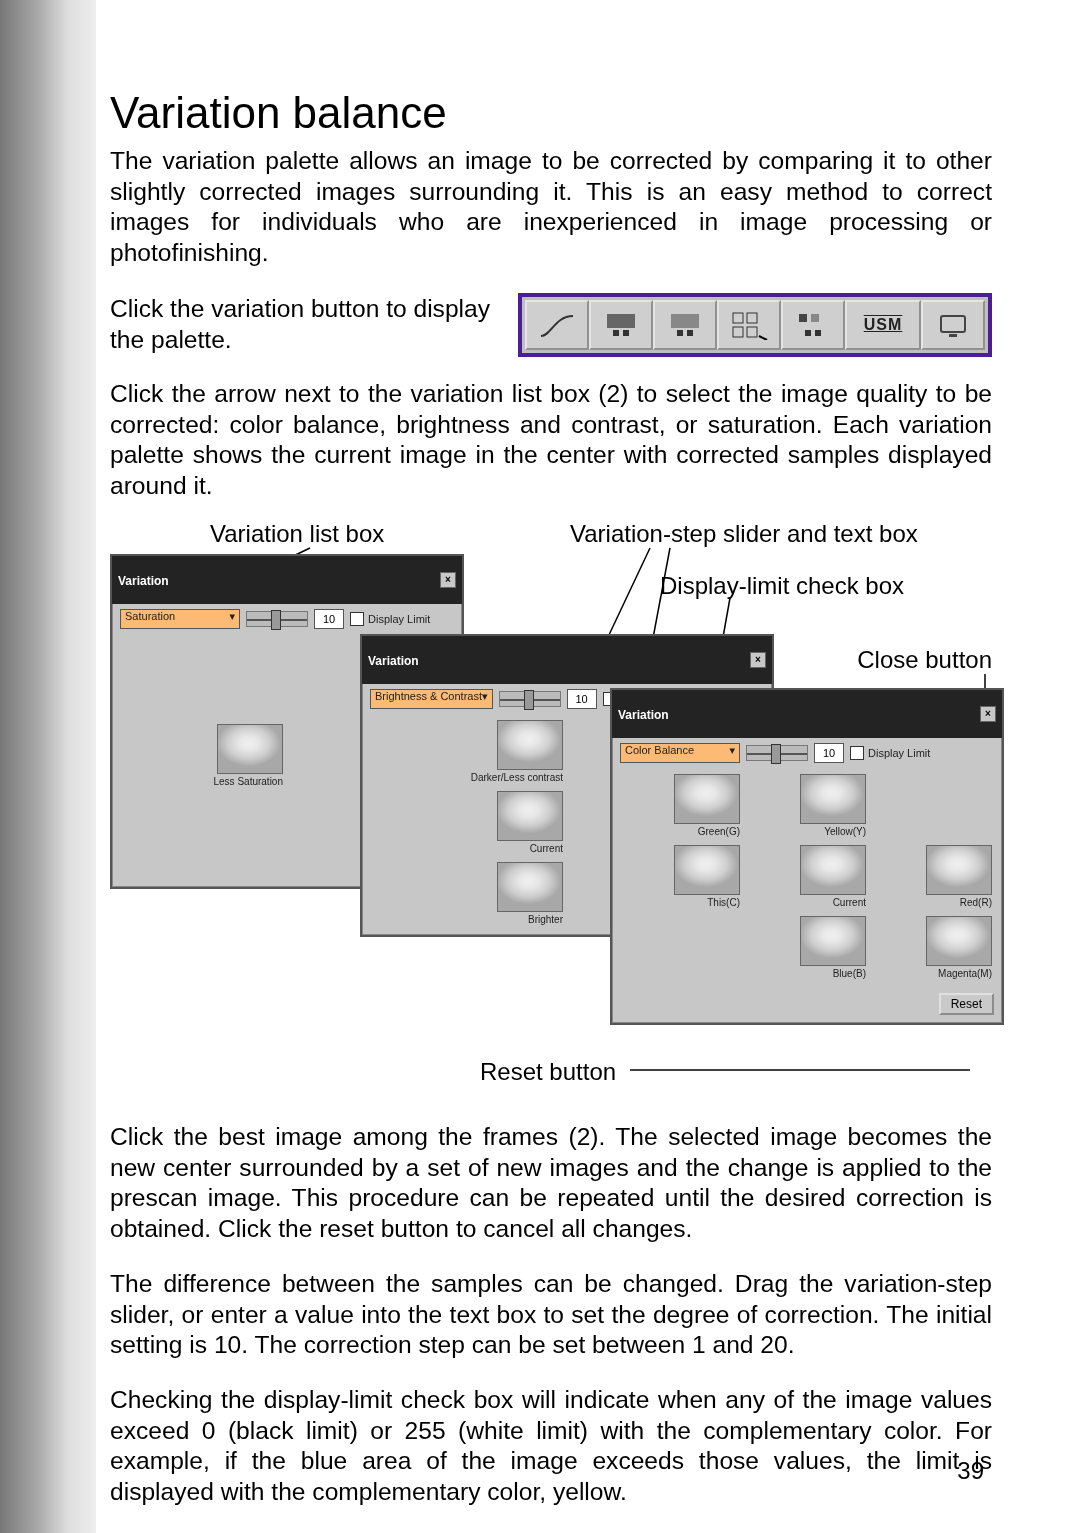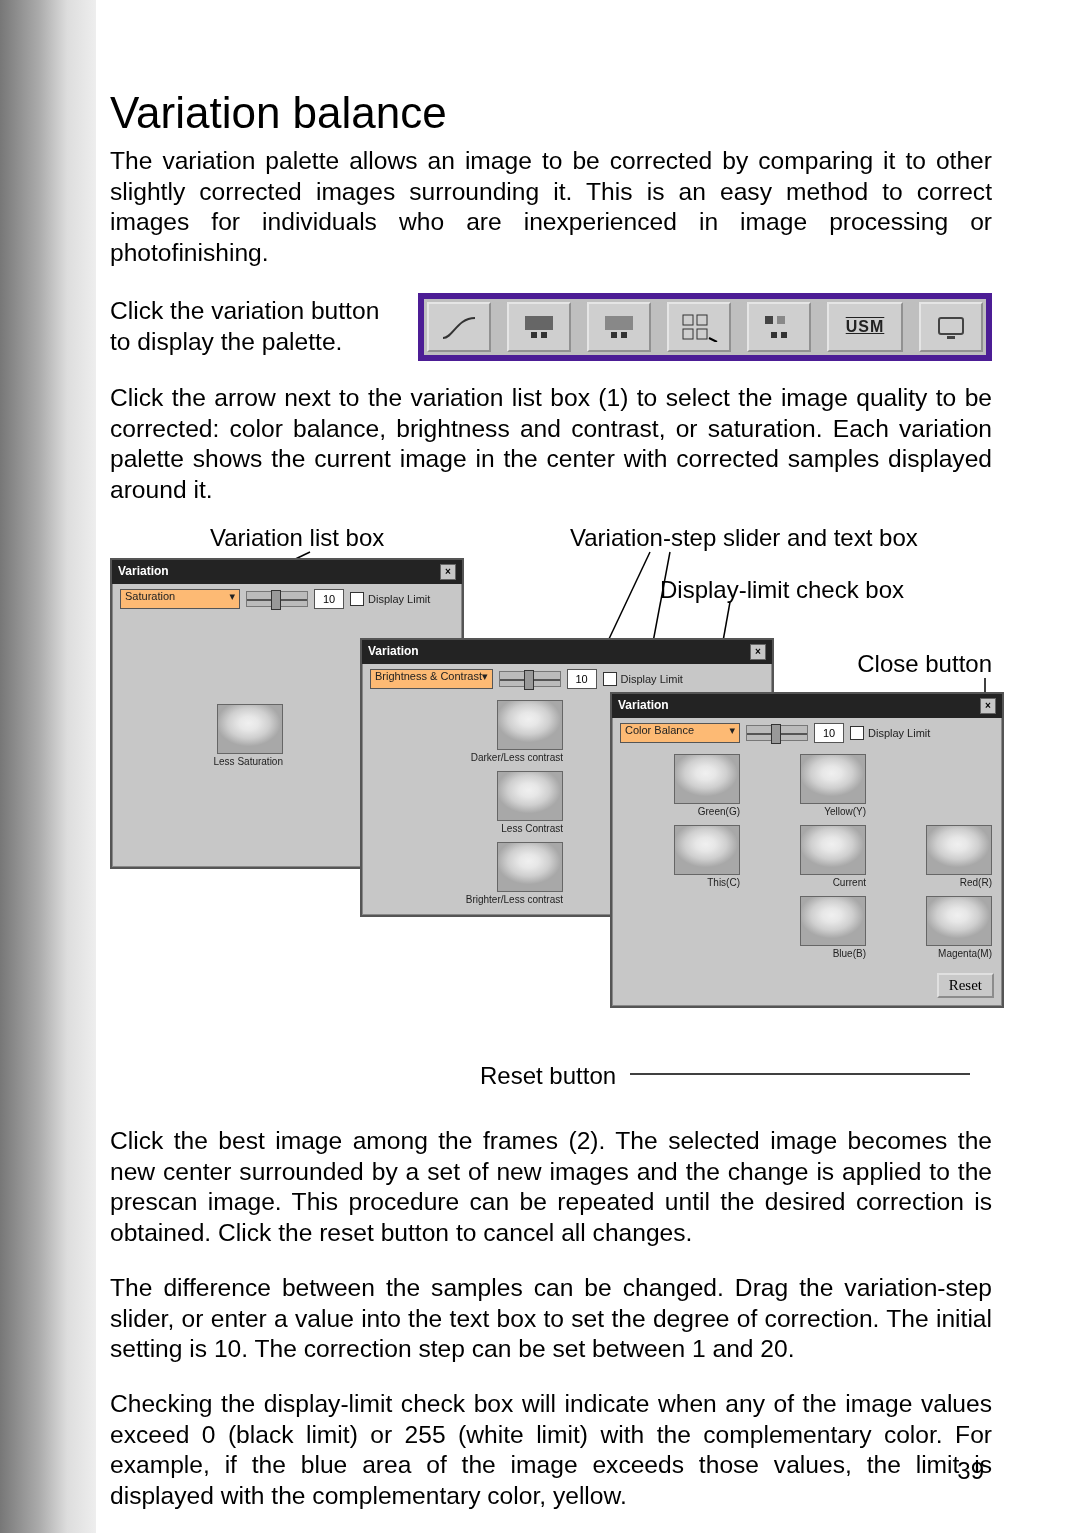--- a/index.html
+++ b/index.html
@@ -40,22 +40,22 @@
   .justify { text-align: justify; }
   .row-click {
     display: flex;
     align-items: center;
     gap: 18px;
     margin-bottom: 22px;
   }
   .row-click p { margin: 0; }
   .toolbar {
     display: flex;
-    gap: 16px;
-    border: 6px solid #4c1d95;
+    gap: 0;
+    border: 4px solid #4c1d95;
     background: #bfbfbf;
     padding: 3px;
     text-align: right;
   }
   .toolbar .btn {
     width: 60px;
     height: 46px;
     background: #cfcfcf;
     border: 2px outset #e5e5e5;
     display: flex;
@@ -87,24 +87,24 @@
     border: 2px solid #555;
     box-shadow: 0 0 0 1px #888 inset;
     font-family: "MS Sans Serif", Arial, sans-serif;
   }
   .panel .titlebar {
     background: #1a1a80;
     background: #232323;
     color: #fff;
     font-size: 12px;
     font-weight: bold;
-    padding: 4px 6px;
+    padding: 16px 6px;
     display: flex;
     justify-content: space-between;
-    align-items: flex-start;
+    align-items: flex-end;
     height: 16px;
   }
   .panel .titlebar .x {
     width: 14px; height: 14px;
     background: #c7c7c7;
     border: 1px solid #666;
     font-size: 10px;
     display:flex; align-items:center; justify-content:center;
     color:#000;
   }
@@ -154,21 +154,21 @@
   }
   .thumb-img{
     width:64px; height:48px;
     background: radial-gradient(ellipse 50% 48% at 48% 38%, #f0f0f0 0%, #e7e7e7 30%, #cfcfcf 65%, #a8a8a8 100%);
     border:1px solid #666;
   }
   .panel .footer{
     display:flex; justify-content:flex-end; padding:4px 8px 8px 8px;
   }
   .panel .reset-btn{
-    font-size:15px; padding:2px 10px; border:2px outset #e0e0e0; background:#c9c9c9;font-family:Liberation Serif, serif;
+    font-size:12px; padding:2px 10px; border:2px outset #e0e0e0; background:#c9c9c9;
   }
   svg.pointer { position:absolute; width:24px; height:30px; }
   svg.lead { position:absolute; }
   .page-number{
     position:absolute; right:96px; bottom:48px; font-size:24px;
   }
 </style>
 </head>
 <body>
 
@@ -225,21 +225,21 @@
           </div>
         <div class="btn">
             <svg viewBox="0 0 40 30">
               <rect x="8" y="6" width="24" height="16" rx="2" fill="none" stroke="#444" stroke-width="2"></rect>
               <rect x="16" y="24" width="8" height="3" fill="#444"></rect>
             </svg>
           </div>
       </div>
     </div>
 
-    <p class="justify">Click the arrow next to the variation list box (1) to select the image quality to be corrected: color balance, brightness and contrast, or saturation. Each variation palette shows the current image in the center with corrected samples displayed around it.</p>
+    <p class="justify">Click the arrow next to the variation list box (2) to select the image quality to be corrected: color balance, brightness and contrast, or saturation. Each variation palette shows the current image in the center with corrected samples displayed around it.</p>
 
     <div class="diagram-area">
 
       <span class="label" style="left:100px; top:-6px;">Variation list box</span>
       <span class="label" style="left:460px; top:-6px;">Variation-step slider and text box</span>
       <span class="label" style="left:550px; top:46px;">Display-limit check box</span>
       <span class="label" style="right:0px; top:120px;">Close button</span>
       <span class="label" style="left:370px; top:532px;">Reset button</span>
 
       <span class="callout-number" style="left:140px; top:68px;">1</span>
@@ -316,24 +316,20 @@
           <div class="cell">
               <div class="thumb-img"></div>
               <span>Darker/Less contrast</span>
             </div>
           <div class="cell">
               <div class="thumb-img"></div>
               <span>Darker</span>
             </div>
           <div class="cell">
               <div class="thumb-img"></div>
-              <span>Less Contrast</span>
-            </div>
-          <div class="cell">
-              <div class="thumb-img"></div>
               <span>Current</span>
             </div>
           <div class="cell">
               <div class="thumb-img"></div>
               <span>Brighter/Less contrast</span>
             </div>
           <div class="cell">
               <div class="thumb-img"></div>
               <span>Brighter</span>
             </div>

